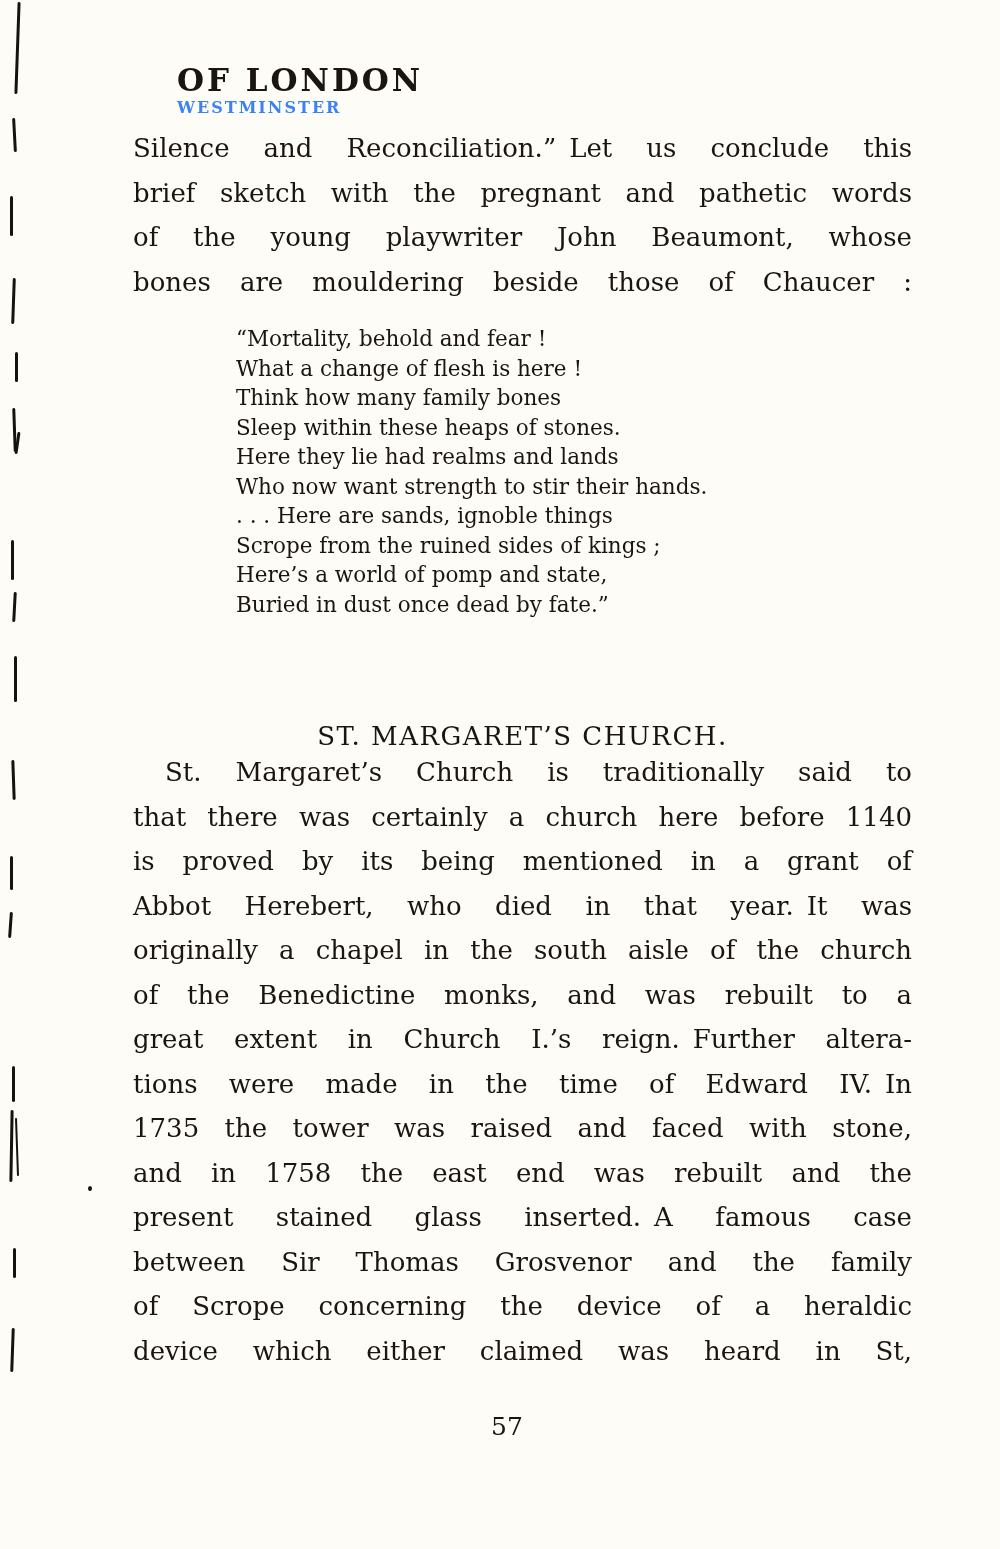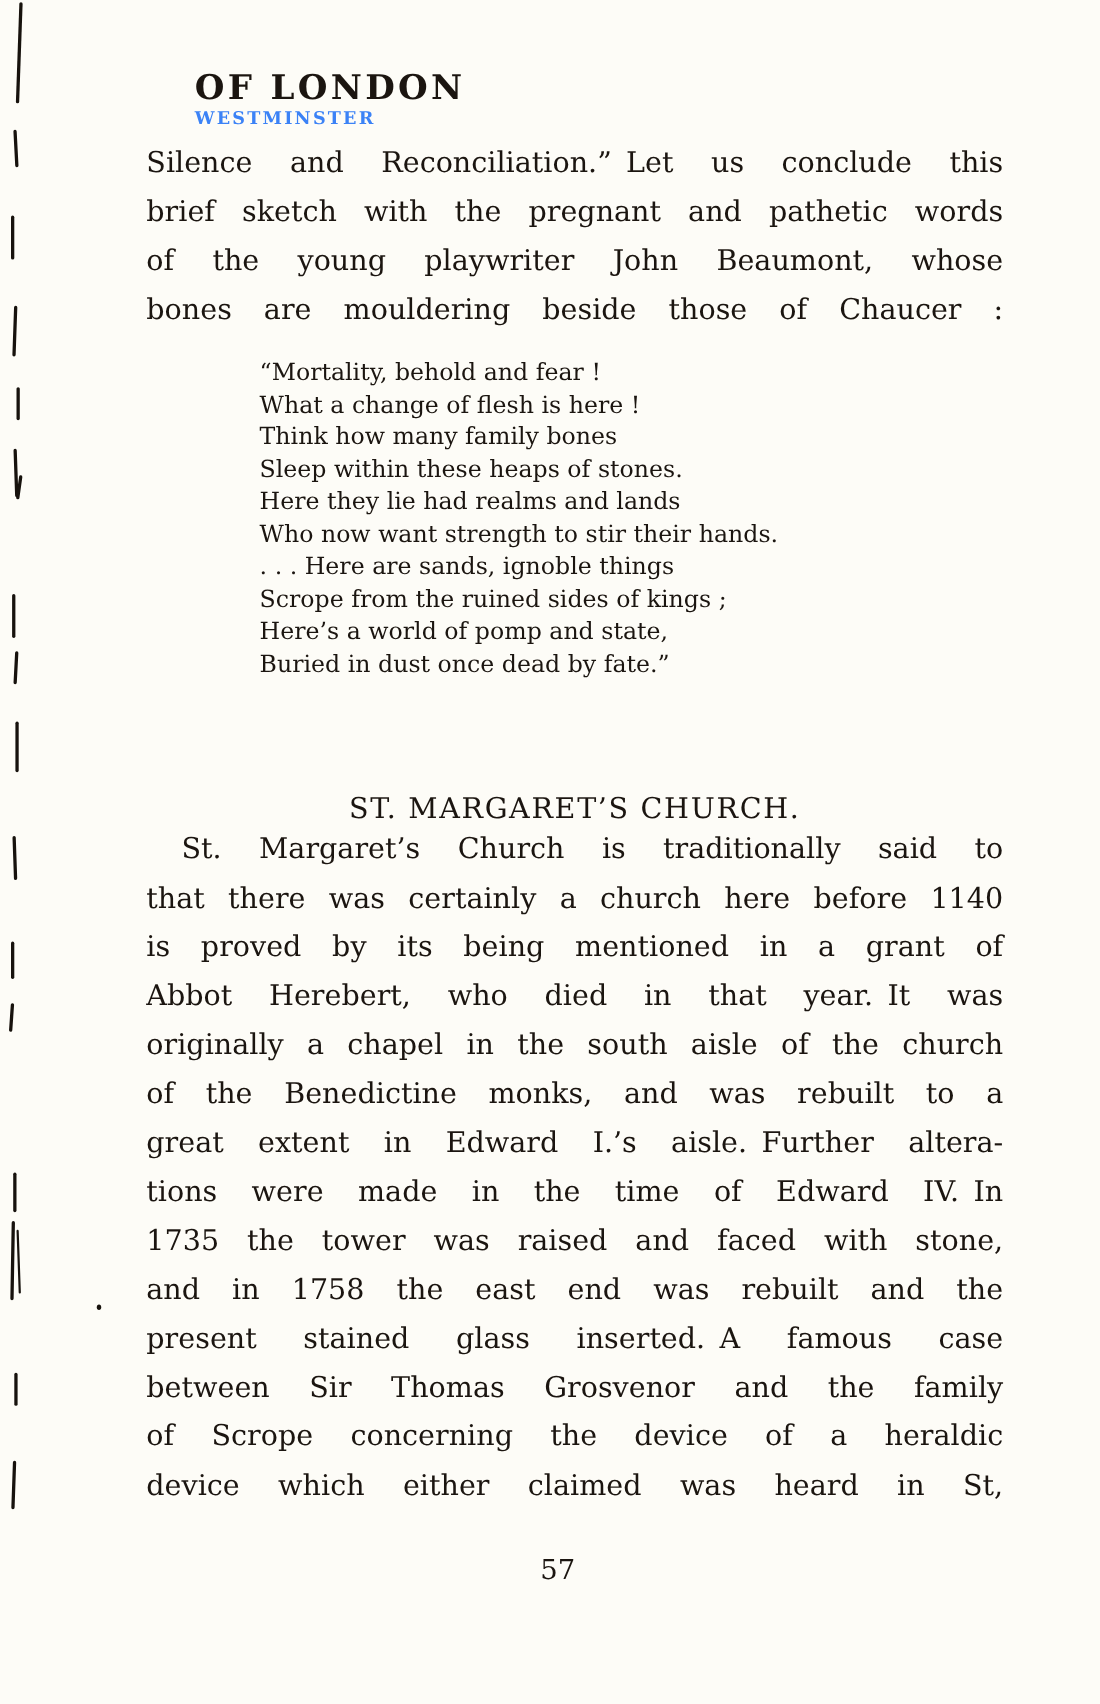--- a/index.html
+++ b/index.html
@@ -136,21 +136,21 @@
 
   <div class="section-heading">ST. MARGARET’S CHURCH.</div>
 
   <div class="para" id="paragraph2">
       <div class="line indent">St. Margaret’s Church is traditionally said to</div>
       <div class="line">that there was certainly a church here before 1140</div>
       <div class="line">is proved by its being mentioned in a grant of</div>
       <div class="line">Abbot Herebert, who died in that year. It was</div>
       <div class="line">originally a chapel in the south aisle of the church</div>
       <div class="line">of the Benedictine monks, and was rebuilt to a</div>
-      <div class="line">great extent in Edward I.’s aisle. Further altera-</div>
+      <div class="line">great extent in Church I.’s reign. Further altera-</div>
       <div class="line">tions were made in the time of Edward IV. In</div>
       <div class="line">1735 the tower was raised and faced with stone,</div>
       <div class="line">and in 1758 the east end was rebuilt and the</div>
       <div class="line">present stained glass inserted. A famous case</div>
       <div class="line">between Sir Thomas Grosvenor and the family</div>
       <div class="line">of Scrope concerning the device of a heraldic</div>
       <div class="line">device which either claimed was heard in St,</div>
     </div>
 
   <div class="page-number">57</div>

